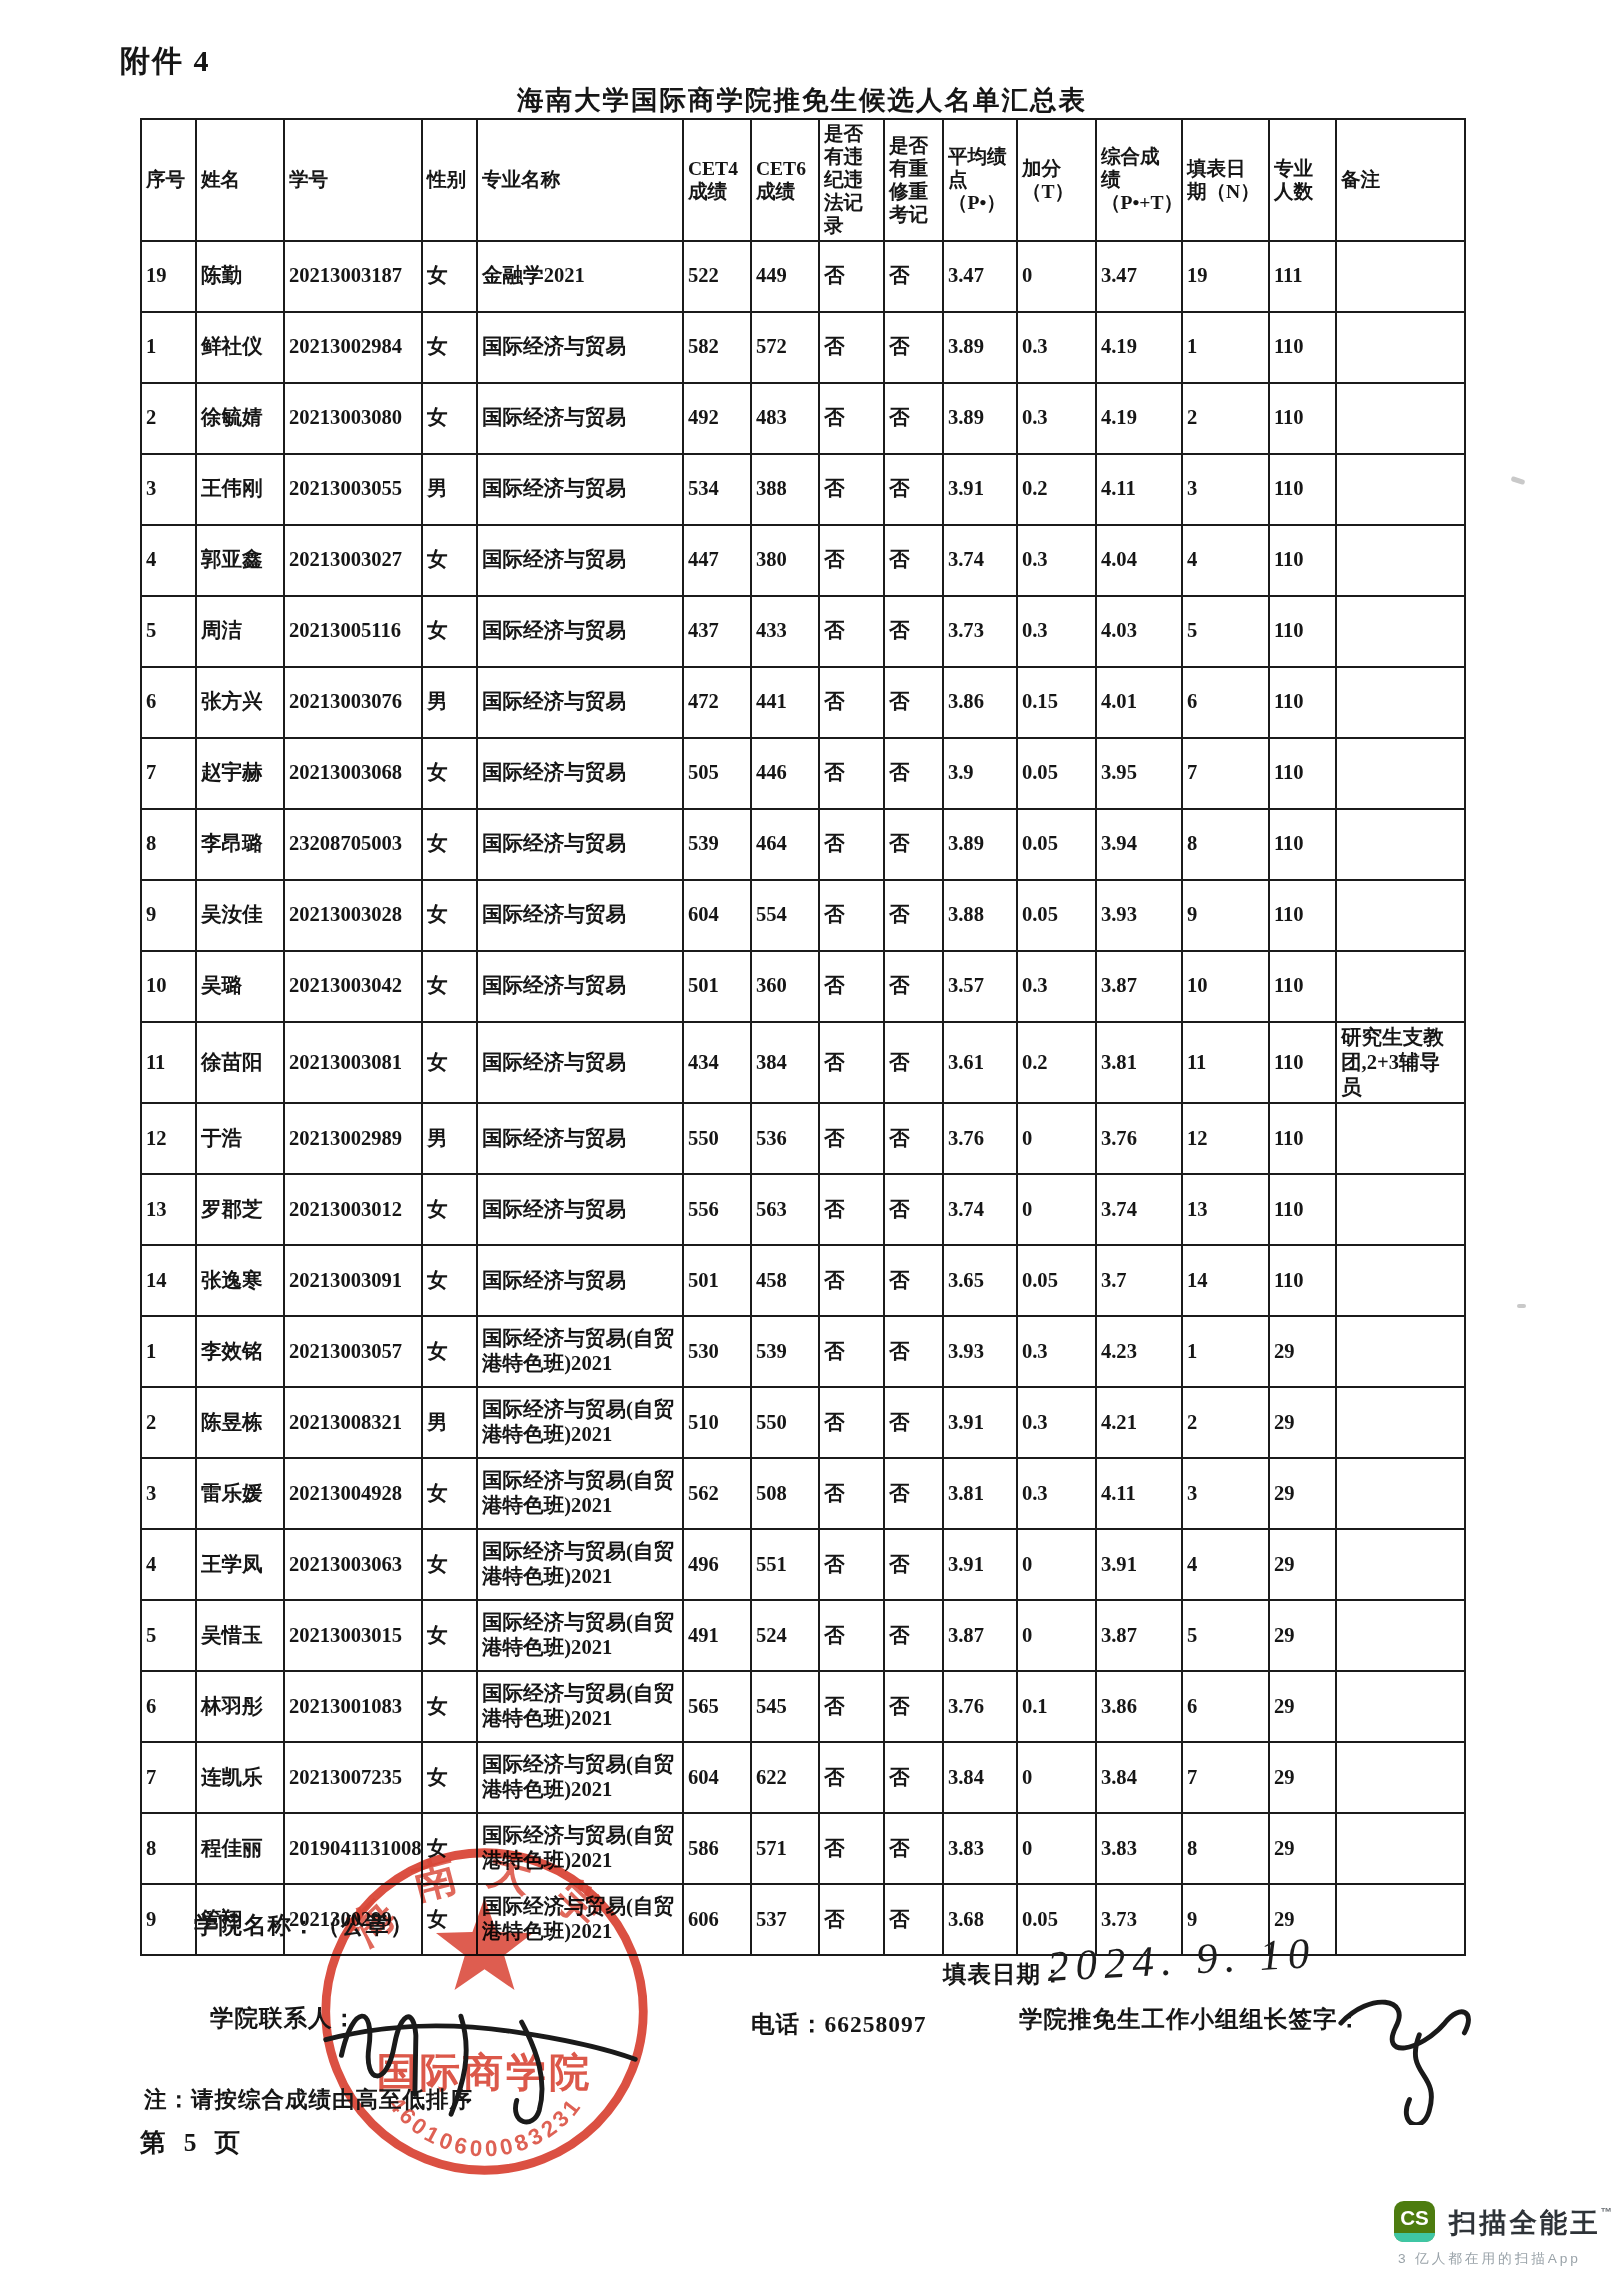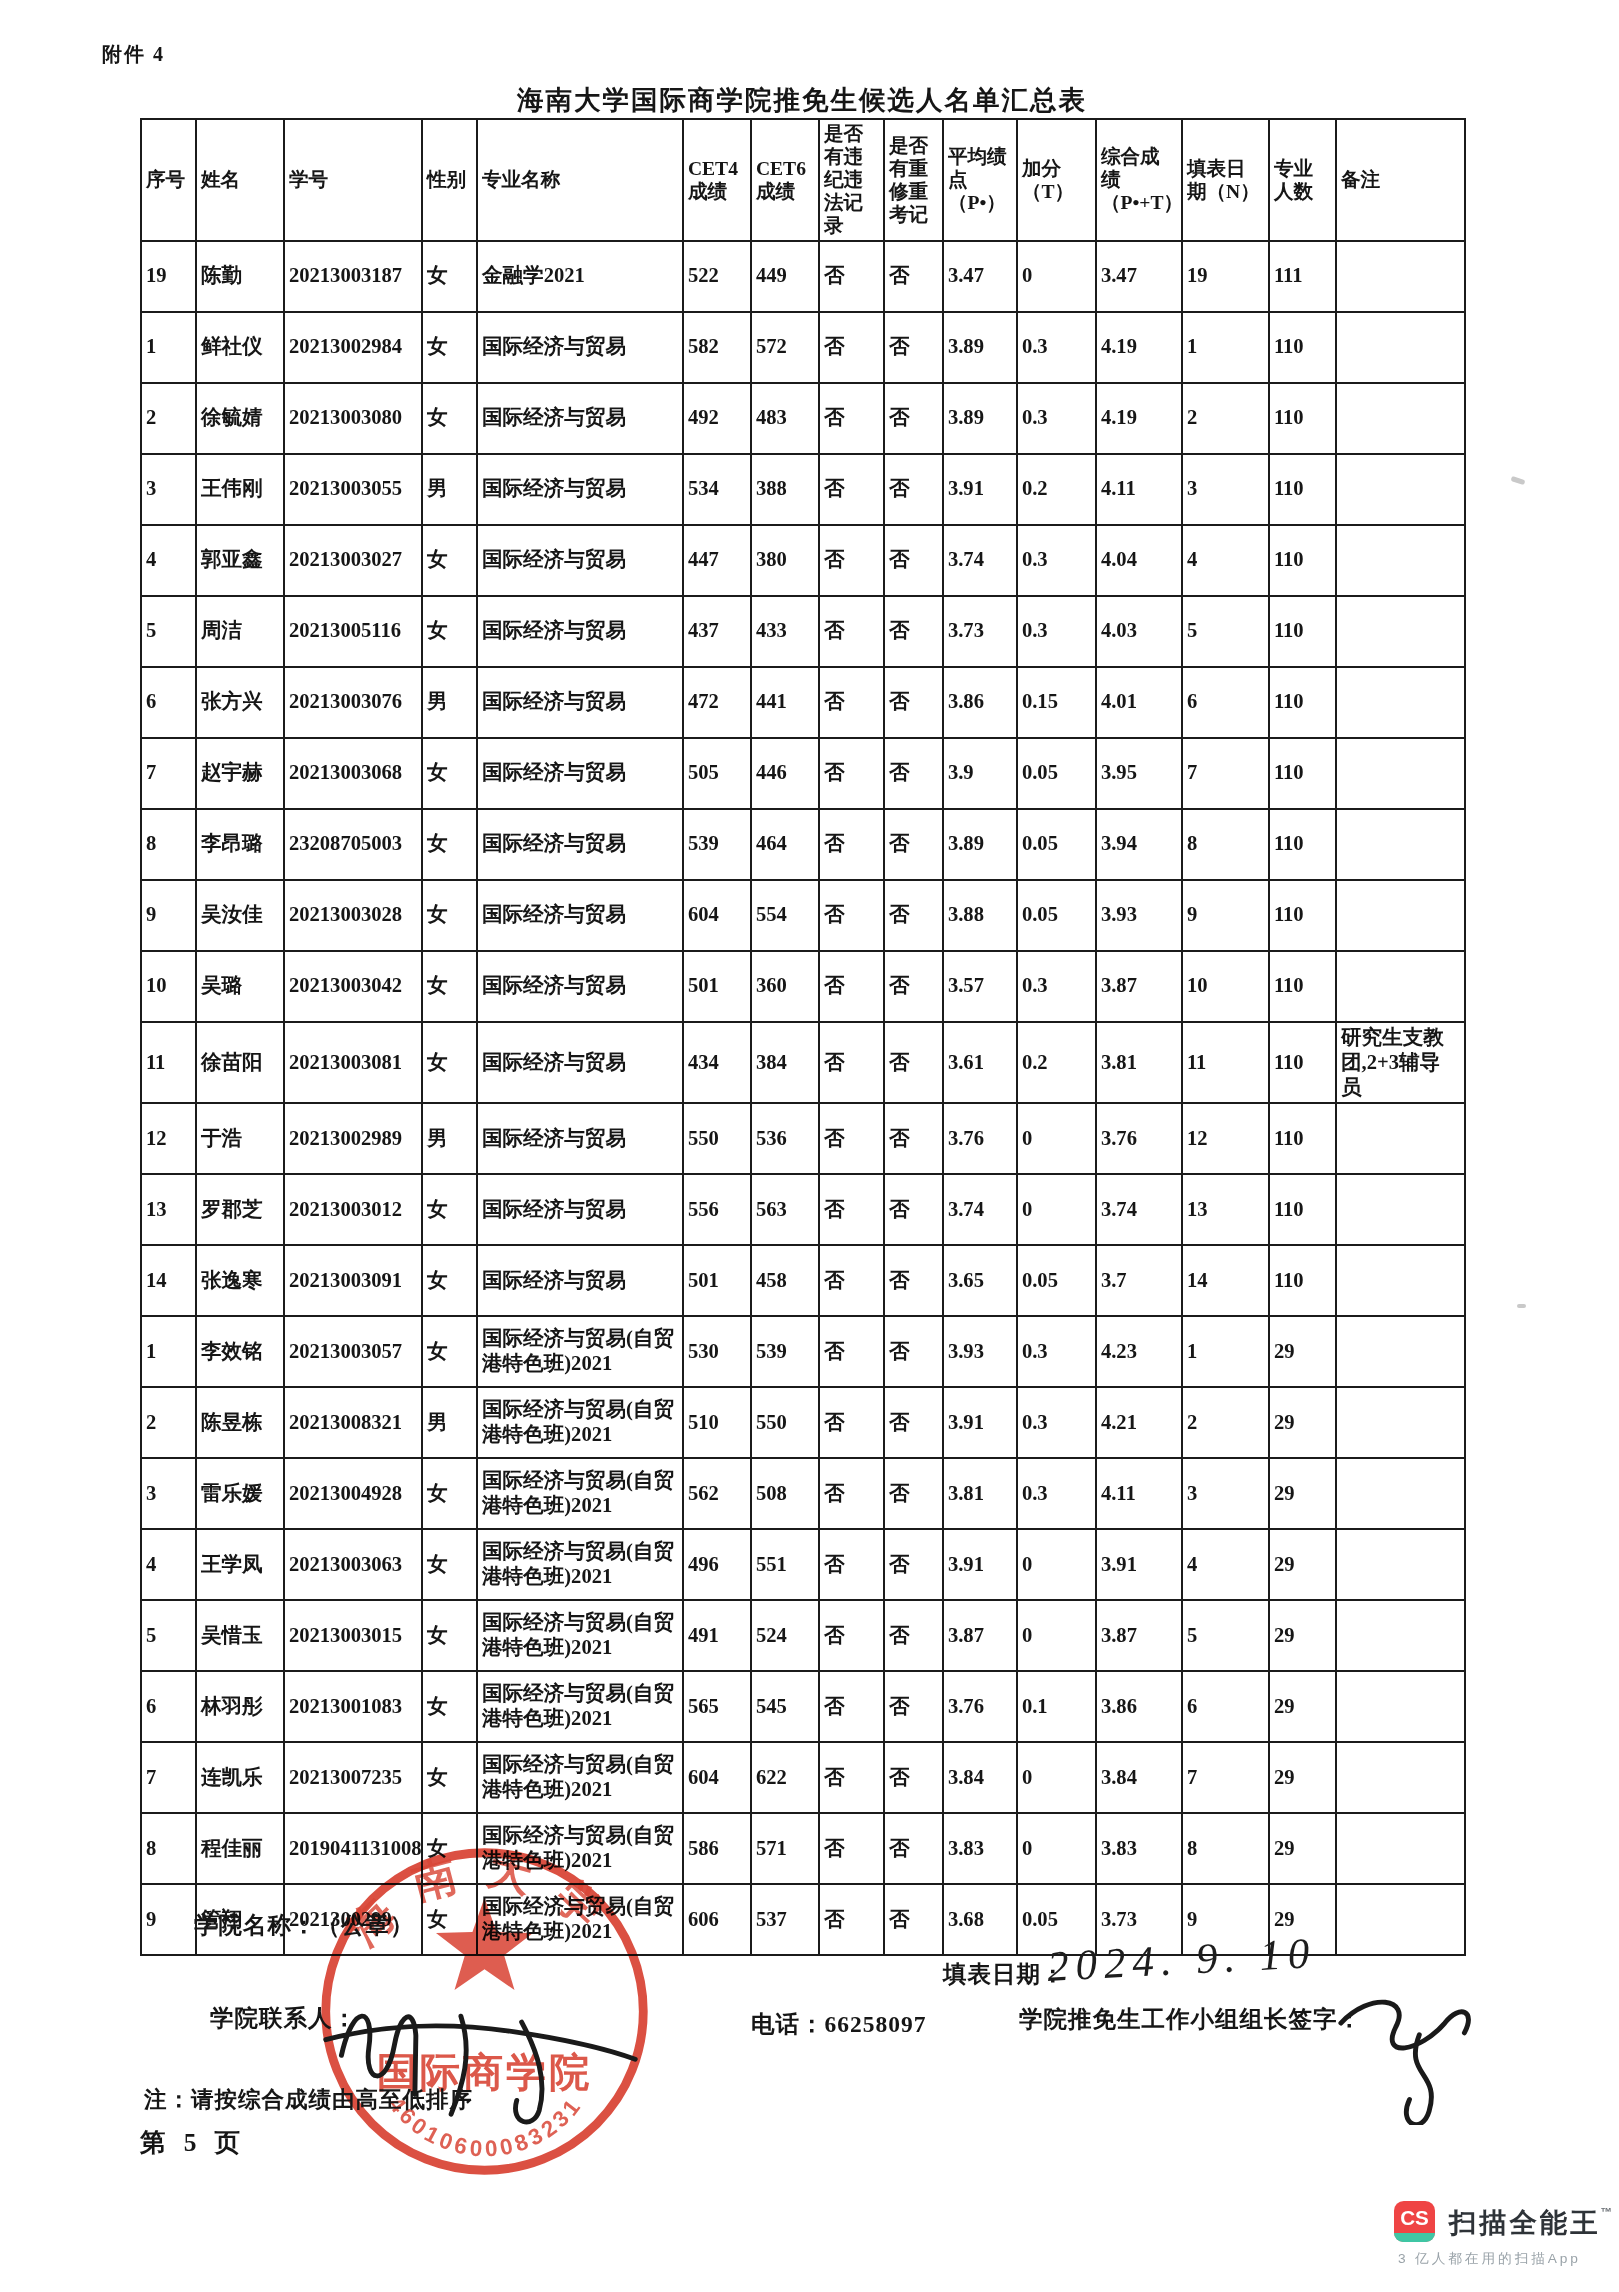--- a/index.html
+++ b/index.html
@@ -1,19 +1,19 @@
 <!DOCTYPE html>
 <html><head>
 <meta charset="utf-8">
 <style>
   html,body{margin:0;padding:0;background:#d9d9d9;}
   .page{position:relative;width:1619px;height:2293px;background:#ffffff;overflow:hidden;
         font-family:"Liberation Serif","DejaVu Serif",serif;color:#161616;}
 
-  .attachment{position:absolute;left:102px;top:41px;font-size:20px;font-weight:700;letter-spacing:2px;}
+  .attachment{position:absolute;left:120px;top:41px;font-size:30px;font-weight:700;letter-spacing:2px;}
   .doc-title{position:absolute;left:140px;top:82px;width:1324px;text-align:center;
              font-size:26.5px;font-weight:700;letter-spacing:2px;}
 
   table.sheet{position:absolute;left:140px;top:118px;width:1324px;border-collapse:collapse;table-layout:fixed;}
   table.sheet th,table.sheet td{border:2px solid #1b1b1b;overflow:hidden;}
   table.sheet thead tr{height:110px;}
   table.sheet tbody tr{height:71px;}
   table.sheet tbody tr td{border-top-width:2.9px;}
   table.sheet th{font-size:19.6px;font-weight:700;text-align:left;vertical-align:middle;
                  padding:2px 3.9px;line-height:1.18;}
@@ -26,21 +26,21 @@
 
   .hand-date{position:absolute;left:1047px;top:1935px;font-size:43px;font-weight:400;
              font-style:italic;letter-spacing:6.9px;transform:rotate(-3deg);color:#1d1d1d;white-space:nowrap;}
 
   .stamp{position:absolute;left:312px;top:1839px;width:345px;height:345px;
          mix-blend-mode:multiply;opacity:.94;pointer-events:none;}
   .sig{position:absolute;pointer-events:none;}
 
   .watermark{position:absolute;left:1394px;top:2199px;width:216px;
              font-family:"Liberation Sans","DejaVu Sans",sans-serif;}
-  .cs-icon{position:absolute;left:0;top:2px;width:41px;height:41px;border-radius:9.8px;background:#ef4444;}
+  .cs-icon{position:absolute;left:0;top:2px;width:41px;height:41px;border-radius:9.8px;background:#4d7c0f;}
   .cs-icon .cs-strip{position:absolute;left:0;right:0;bottom:0;height:8.8px;background:#3fc6a4;border-radius:0 0 9.8px 9.8px;}
   .cs-icon .cs-text{position:absolute;left:0;right:0;top:1px;height:32px;line-height:32px;text-align:center;
                     color:#ffffff;font-size:20.6px;font-weight:700;}
   .cs-brand{position:absolute;left:55px;top:5.9px;font-size:27.4px;font-weight:700;color:#2e3338;
             letter-spacing:2.9px;white-space:nowrap;}
   .cs-tm{font-size:11.8px;vertical-align:top;color:#6b7075;letter-spacing:0;}
   .cs-tagline{position:absolute;left:3.9px;top:51px;font-size:13.7px;color:#9aa3a9;letter-spacing:2.9px;white-space:nowrap;}
 
   .artifact{position:absolute;background:#c9c9c9;border-radius:2px;}
 </style>

